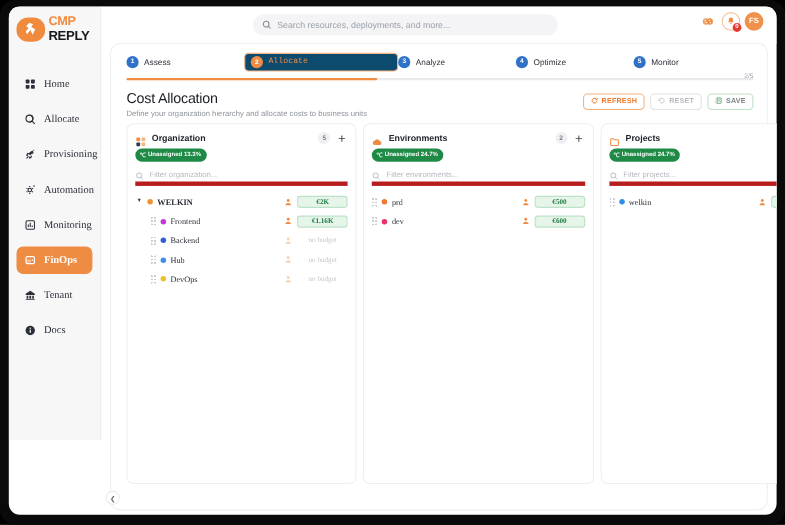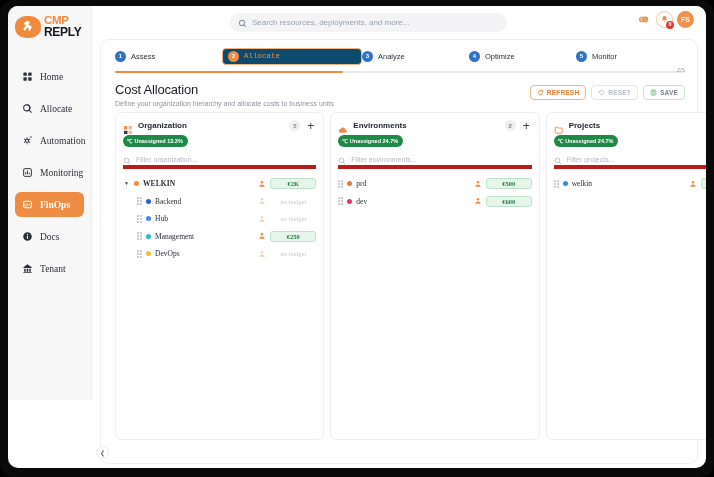--- a/index.html
+++ b/index.html
@@ -345,20 +345,31 @@
                 <circle cx="7" cy="7" r="4.6"></circle>
                 <path d="M7 2.6a4.4 4.4 0 0 1 0 8.8"></path>
                 <path d="M10.6 10.6 14 14"></path>
               </svg>
             </span>
             <span>Allocate</span>
           </div>
           <div class="nav-item">
             <span class="nav-ico">
               <svg viewBox="0 0 16 16" fill="none" stroke="currentColor" stroke-width="1.5">
+                <path d="M5.6 10.4 3 13"></path>
+                <path d="M13.4 2.6c-3.6.2-6 1.8-7.6 4.2l2 2c2.4-1.6 4-4 4.2-7.6z" fill="currentColor" stroke="none"></path>
+                <circle cx="10.6" cy="5.4" r="1" fill="#fff"></circle>
+                <path d="M5.2 9.2 3.4 8.6l1.4-2 1.8.3M6.8 10.8l.6 1.8 2-1.4-.3-1.8"></path>
+              </svg>
+            </span>
+            <span>Provisioning</span>
+          </div>
+          <div class="nav-item">
+            <span class="nav-ico">
+              <svg viewBox="0 0 16 16" fill="none" stroke="currentColor" stroke-width="1.5">
                 <circle cx="7.4" cy="8.4" r="2.4"></circle>
                 <path d="M7.4 3.2v1.4M7.4 12.2v1.4M3.1 5.9l1.2.7M10.5 10.2l1.2.7M3.1 10.9l1.2-.7M10.5 6.6l1.2-.7"></path>
                 <circle cx="13" cy="3" r="1.1" fill="currentColor" stroke="none"></circle>
               </svg>
             </span>
             <span>Automation</span>
           </div>
           <div class="nav-item">
             <span class="nav-ico">
               <svg viewBox="0 0 16 16" fill="none" stroke="currentColor" stroke-width="1.4">
@@ -374,34 +385,34 @@
                 <rect x="2.4" y="3.4" width="11.2" height="9.2" rx="1.8"></rect>
                 <path d="M2.4 7h6.6v4H2.4z" fill="currentColor" stroke="none" opacity=".45"></path>
                 <circle cx="11" cy="8" r="1" fill="currentColor" stroke="none"></circle>
               </svg>
             </span>
             <span>FinOps</span>
           </div>
           <div class="nav-item">
             <span class="nav-ico">
               <svg viewBox="0 0 16 16" fill="currentColor">
+                <path d="M8 1.8 2 6v1.4h12V6zM3.2 8.4v4.2h2.2V8.4zm3.6 0v4.2h2.4V8.4zm3.8 0v4.2h2.2V8.4zM2 13.2h12v1.1H2z"></path>
+              </svg>
+            </span>
+            <span>Tenant</span>
+          </div>
+          <div class="nav-item">
+            <span class="nav-ico">
+              <svg viewBox="0 0 16 16" fill="currentColor">
                 <circle cx="8" cy="8" r="6.2"></circle>
                 <rect x="7.2" y="6.6" width="1.6" height="4.6" rx=".8" fill="#f7f7f8"></rect>
                 <circle cx="8" cy="4.9" r=".95" fill="#f7f7f8"></circle>
               </svg>
             </span>
             <span>Docs</span>
-          </div>
-          <div class="nav-item">
-            <span class="nav-ico">
-              <svg viewBox="0 0 16 16" fill="currentColor">
-                <path d="M8 1.8 2 6v1.4h12V6zM3.2 8.4v4.2h2.2V8.4zm3.6 0v4.2h2.4V8.4zm3.8 0v4.2h2.2V8.4zM2 13.2h12v1.1H2z"></path>
-              </svg>
-            </span>
-            <span>Tenant</span>
           </div>
         </nav>
   </aside>
 
   <header class="header">
     <div class="search-box">
       <span>
         <svg viewBox="0 0 16 16" fill="none" stroke="#8a8f99" stroke-width="1.8">
           <circle cx="7" cy="7" r="4.6"></circle>
               <path d="M10.5 10.5 L14 14"></path>
@@ -528,52 +539,52 @@
                 </span>
                 <span class="person"><svg viewBox="0 0 16 16" fill="#ef8c43">
                     <circle cx="8" cy="4.6" r="2.6"></circle>
                     <path d="M2.8 13.4c0-2.8 2.3-4.4 5.2-4.4s5.2 1.6 5.2 4.4z"></path>
                   </svg></span>
                 <span class="budget has">€2K</span>
               </div>
               <div class="row" style="padding-left:14px;">
                 <span class="left">
                   <span class="grip"></span>
+                  <span class="dot" style="background:#c238d6"></span>
+                  <span class="row-label">Frontend</span>
+                </span>
+                <span class="person"><svg viewBox="0 0 16 16" fill="#ef8c43">
+                    <circle cx="8" cy="4.6" r="2.6"></circle>
+                    <path d="M2.8 13.4c0-2.8 2.3-4.4 5.2-4.4s5.2 1.6 5.2 4.4z"></path>
+                  </svg></span>
+                <span class="budget has">€1.16K</span>
+              </div>
+              <div class="row" style="padding-left:14px;">
+                <span class="left">
+                  <span class="grip"></span>
                   <span class="dot" style="background:#2f5fd6"></span>
                   <span class="row-label">Backend</span>
                 </span>
                 <span class="person"><svg viewBox="0 0 16 16" fill="#f3d3b8">
                     <circle cx="8" cy="4.6" r="2.6"></circle>
                     <path d="M2.8 13.4c0-2.8 2.3-4.4 5.2-4.4s5.2 1.6 5.2 4.4z"></path>
                   </svg></span>
                 <span class="budget none">no budget</span>
               </div>
               <div class="row" style="padding-left:14px;">
                 <span class="left">
                   <span class="grip"></span>
                   <span class="dot" style="background:#3f8fe8"></span>
                   <span class="row-label">Hub</span>
                 </span>
                 <span class="person"><svg viewBox="0 0 16 16" fill="#f3d3b8">
                     <circle cx="8" cy="4.6" r="2.6"></circle>
                     <path d="M2.8 13.4c0-2.8 2.3-4.4 5.2-4.4s5.2 1.6 5.2 4.4z"></path>
                   </svg></span>
                 <span class="budget none">no budget</span>
-              </div>
-              <div class="row" style="padding-left:14px;">
-                <span class="left">
-                  <span class="grip"></span>
-                  <span class="dot" style="background:#23bcd4"></span>
-                  <span class="row-label">Management</span>
-                </span>
-                <span class="person"><svg viewBox="0 0 16 16" fill="#ef8c43">
-                    <circle cx="8" cy="4.6" r="2.6"></circle>
-                    <path d="M2.8 13.4c0-2.8 2.3-4.4 5.2-4.4s5.2 1.6 5.2 4.4z"></path>
-                  </svg></span>
-                <span class="budget has">€250</span>
               </div>
               <div class="row" style="padding-left:14px;">
                 <span class="left">
                   <span class="grip"></span>
                   <span class="dot" style="background:#f0c02f"></span>
                   <span class="row-label">DevOps</span>
                 </span>
                 <span class="person"><svg viewBox="0 0 16 16" fill="#f3d3b8">
                     <circle cx="8" cy="4.6" r="2.6"></circle>
                     <path d="M2.8 13.4c0-2.8 2.3-4.4 5.2-4.4s5.2 1.6 5.2 4.4z"></path>

